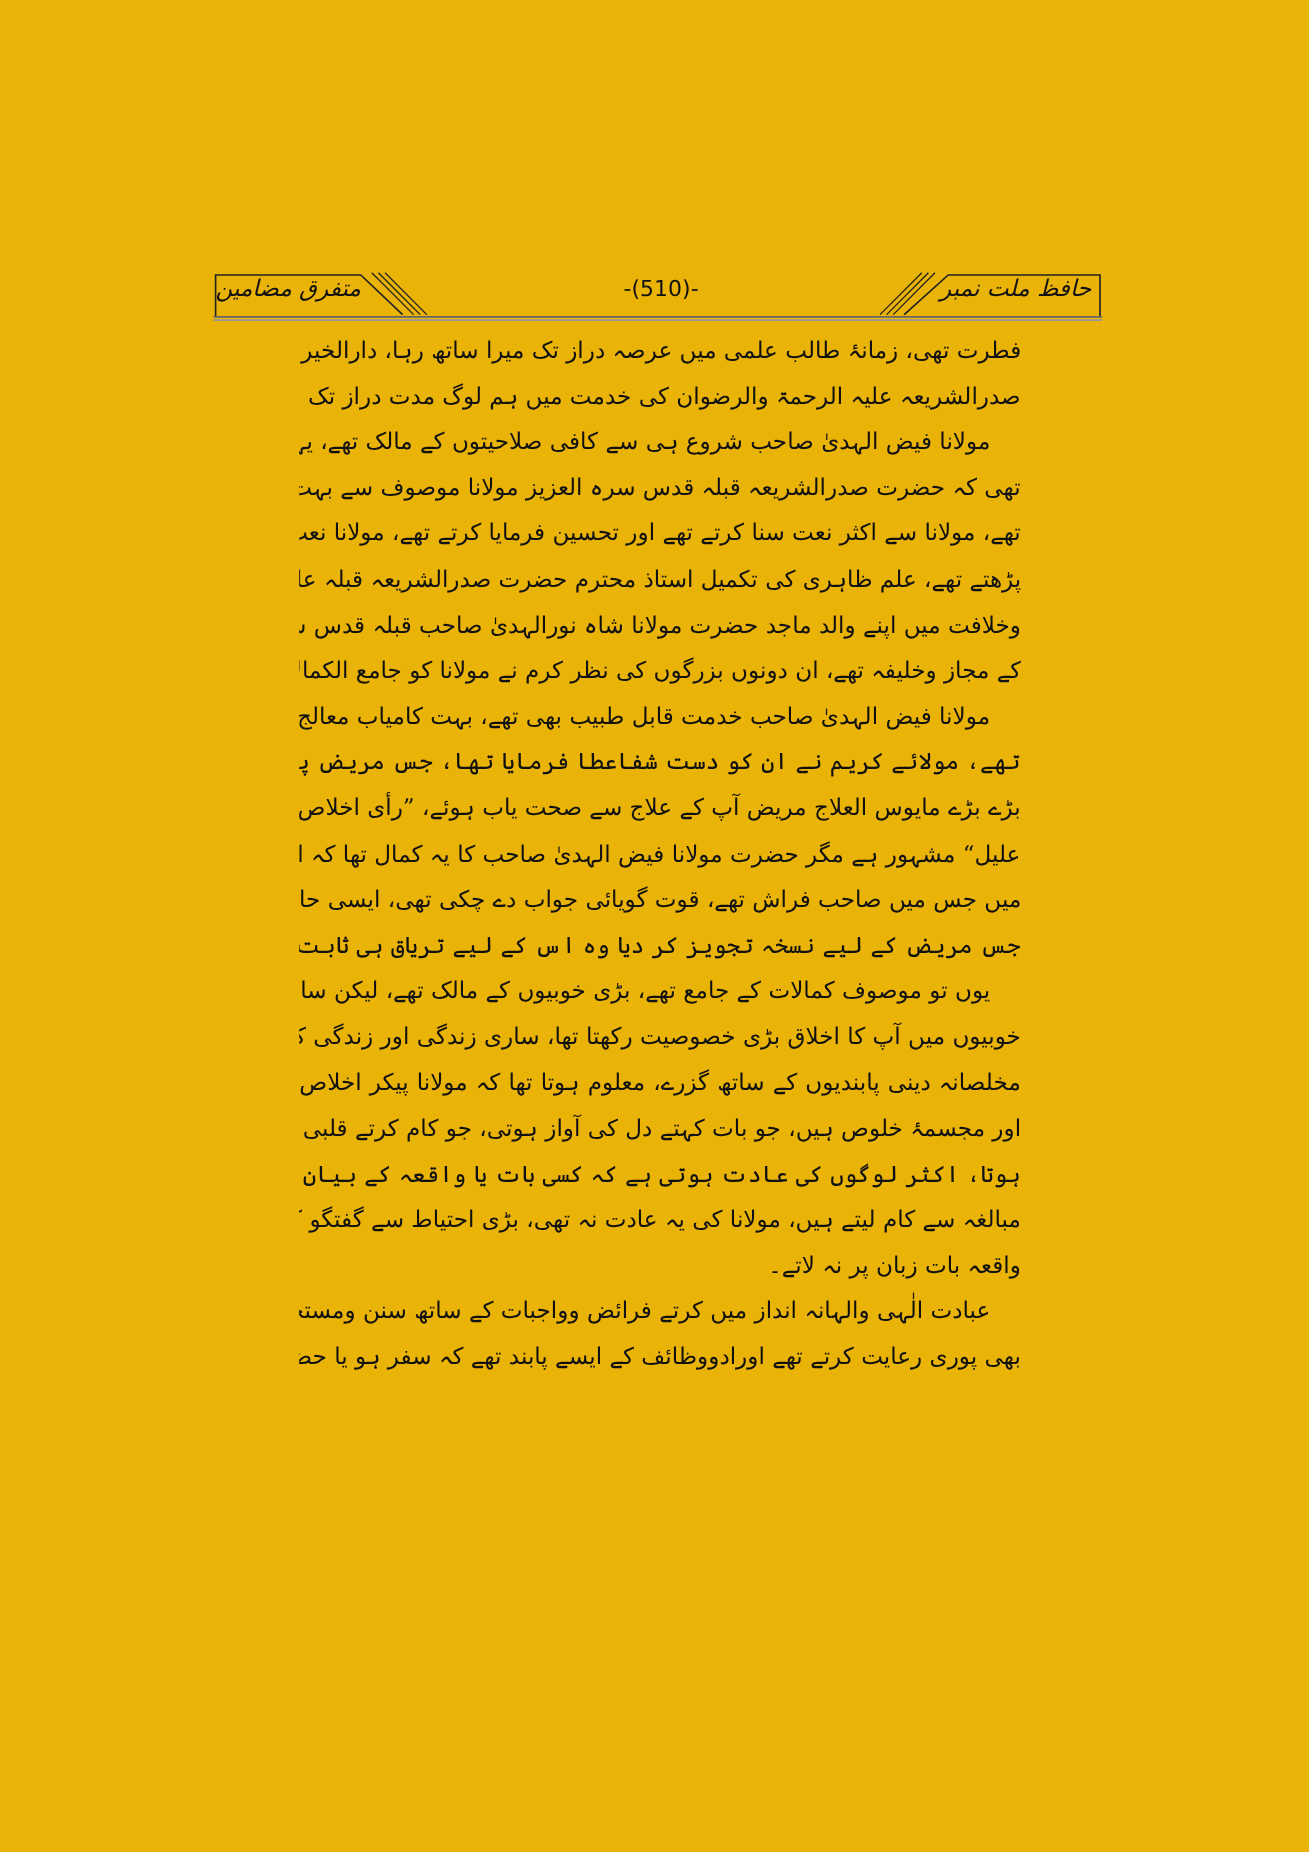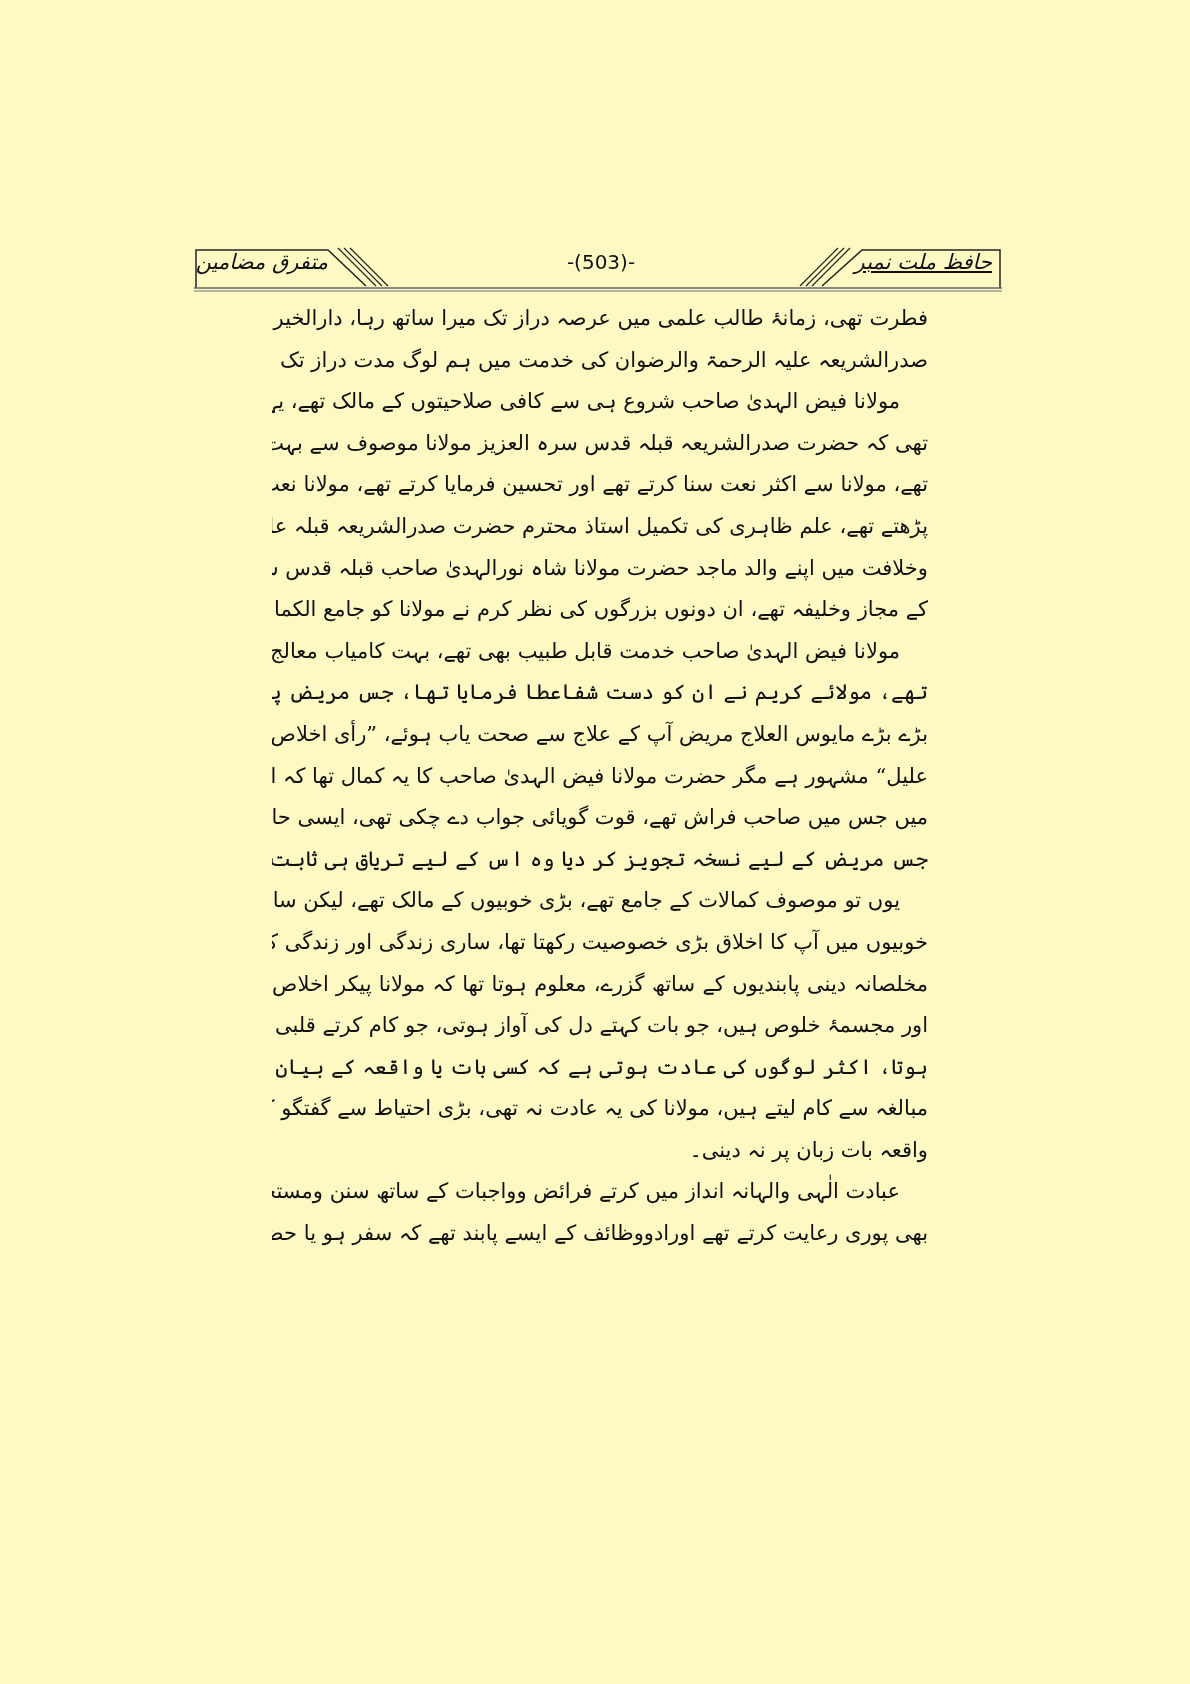--- a/index.html
+++ b/index.html
@@ -1,24 +1,24 @@
 <!DOCTYPE html>
 <html><head>
   <meta charset="utf-8">
   <style>
     html, body { margin: 0; padding: 0; background: #ffffff; }
     body { width: 1190px; height: 1684px; position: relative; overflow: hidden; }
-    .page { position: absolute; left: 0; top: 0; width: 1190px; height: 1684px; background: #fef9c3; }
+    .page { position: absolute; left: 0; top: 0; width: 1190px; height: 1684px; background: #eab308; }
 
     
     .header { position: absolute; left: 194px; top: 246px; width: 808px; height: 46px; }
     .header svg { position: absolute; left: 0; top: 0; }
     .hdr-text { position: absolute; top: 4px; font-family: "DejaVu Serif", serif; font-size: 21px; color: #111; direction: rtl; white-space: nowrap; font-style: italic; }
     .hdr-left { left: 16px; width: 118px; text-align: center; }
-    .hdr-right { right: 10px; width: 130px; text-align: left; text-decoration: underline; }
+    .hdr-right { right: 10px; width: 130px; text-align: left; }
     .hdr-center { left: 352px; width: 110px; text-align: center; font-family: "DejaVu Sans", sans-serif; font-style: normal; font-size: 20px; direction: ltr; }
 
     
     .body { position: absolute; left: 272px; top: 298px; width: 656px; direction: rtl; font-family: "DejaVu Serif", serif; font-size: 21px; color: #111; }
     .line { height: 41.6px; line-height: 41.6px; white-space: nowrap; text-align: justify; text-align-last: justify; overflow: hidden; }
     .line.last { text-align-last: right; }
     .line.indent { padding-right: 28px; }
   </style>
 </head>
 <body>
@@ -35,21 +35,21 @@
 
       <polyline points="806,42 806,4 668,4 628,40" fill="none" stroke="#222" stroke-width="1.5"></polyline>
       <line x1="656" y1="2" x2="618" y2="40" stroke="#222" stroke-width="1.2"></line>
       <line x1="650" y1="2" x2="612" y2="40" stroke="#222" stroke-width="1.2"></line>
       <line x1="644" y1="2" x2="606" y2="40" stroke="#222" stroke-width="1.2"></line>
 
       <line x1="0" y1="42" x2="808" y2="42" stroke="#666" stroke-width="1.5"></line>
       <line x1="0" y1="45" x2="808" y2="45" stroke="#999" stroke-width="1.5"></line>
     </svg>
     <div class="hdr-text hdr-left">متفرق مضامین</div>
-    <div class="hdr-text hdr-center">-(503)-</div>
+    <div class="hdr-text hdr-center">-(510)-</div>
     <div class="hdr-text hdr-right">حافظ ملت نمبر</div>
   </div>
 
   <div class="body">
     <div class="line">فطرت تھی، زمانۂ طالب علمی میں عرصہ دراز تک میرا ساتھ رہا، دارالخیر اجمیر شریف حضرت</div>
     <div class="line last">صدرالشریعہ علیہ الرحمۃ والرضوان کی خدمت میں ہم لوگ مدت دراز تک حاضر رہے۔</div>
     <div class="line indent">مولانا فیض الہدیٰ صاحب شروع ہی سے کافی صلاحیتوں کے مالک تھے، یہی وجہ</div>
     <div class="line">تھی کہ حضرت صدرالشریعہ قبلہ قدس سرہ العزیز مولانا موصوف سے بہت محبت فرماتے</div>
     <div class="line">تھے، مولانا سے اکثر نعت سنا کرتے تھے اور تحسین فرمایا کرتے تھے، مولانا نعت خوب</div>
     <div class="line">پڑھتے تھے، علم ظاہری کی تکمیل استاذ محترم حضرت صدرالشریعہ قبلہ علیہ الرحمۃ سے کی، بیعت</div>
@@ -60,18 +60,18 @@
     <div class="line">بڑے بڑے مایوس العلاج مریض آپ کے علاج سے صحت یاب ہوئے، ”رأی اخلاص</div>
     <div class="line">علیل“ مشہور ہے مگر حضرت مولانا فیض الہدیٰ صاحب کا یہ کمال تھا کہ اپنے اس مرض</div>
     <div class="line">میں جس میں صاحب فراش تھے، قوت گویائی جواب دے چکی تھی، ایسی حالت میں بھی</div>
     <div class="line last">جس مریض کے لیے نسخہ تجویز کر دیا وہ اس کے لیے تریاق ہی ثابت ہوا۔</div>
     <div class="line indent">یوں تو موصوف کمالات کے جامع تھے، بڑی خوبیوں کے مالک تھے، لیکن ساری</div>
     <div class="line">خوبیوں میں آپ کا اخلاق بڑی خصوصیت رکھتا تھا، ساری زندگی اور زندگی کے تمام شعبے</div>
     <div class="line">مخلصانہ دینی پابندیوں کے ساتھ گزرے، معلوم ہوتا تھا کہ مولانا پیکر اخلاص</div>
     <div class="line">اور مجسمۂ خلوص ہیں، جو بات کہتے دل کی آواز ہوتی، جو کام کرتے قلبی جذبات کے تحت</div>
     <div class="line">ہوتا، اکثر لوگوں کی عادت ہوتی ہے کہ کسی بات یا واقعہ کے بیان میں رنگ آمیزی کرتے ہیں،</div>
     <div class="line">مبالغہ سے کام لیتے ہیں، مولانا کی یہ عادت نہ تھی، بڑی احتیاط سے گفتگو کرتے اور خلاف</div>
-    <div class="line last">واقعہ بات زبان پر نہ دینی۔</div>
+    <div class="line last">واقعہ بات زبان پر نہ لاتے۔</div>
     <div class="line indent">عبادت الٰہی والہانہ انداز میں کرتے فرائض وواجبات کے ساتھ سنن ومستحبات کی</div>
     <div class="line">بھی پوری رعایت کرتے تھے اورادووظائف کے ایسے پابند تھے کہ سفر ہو یا حضر، صحت</div>
   </div>
 
 </div>
 
 </body></html>

